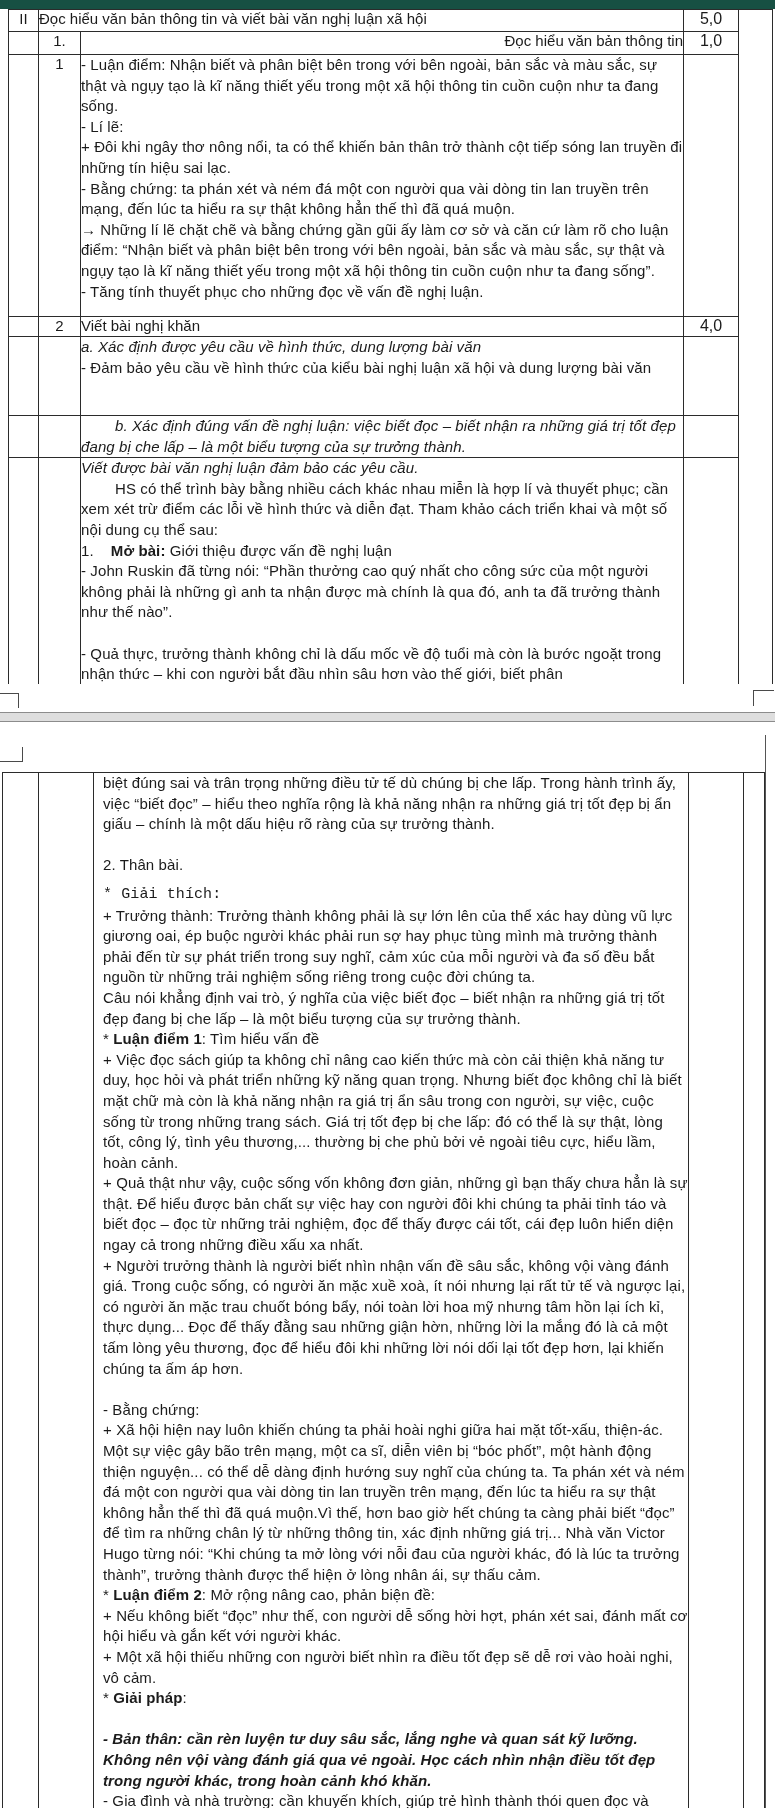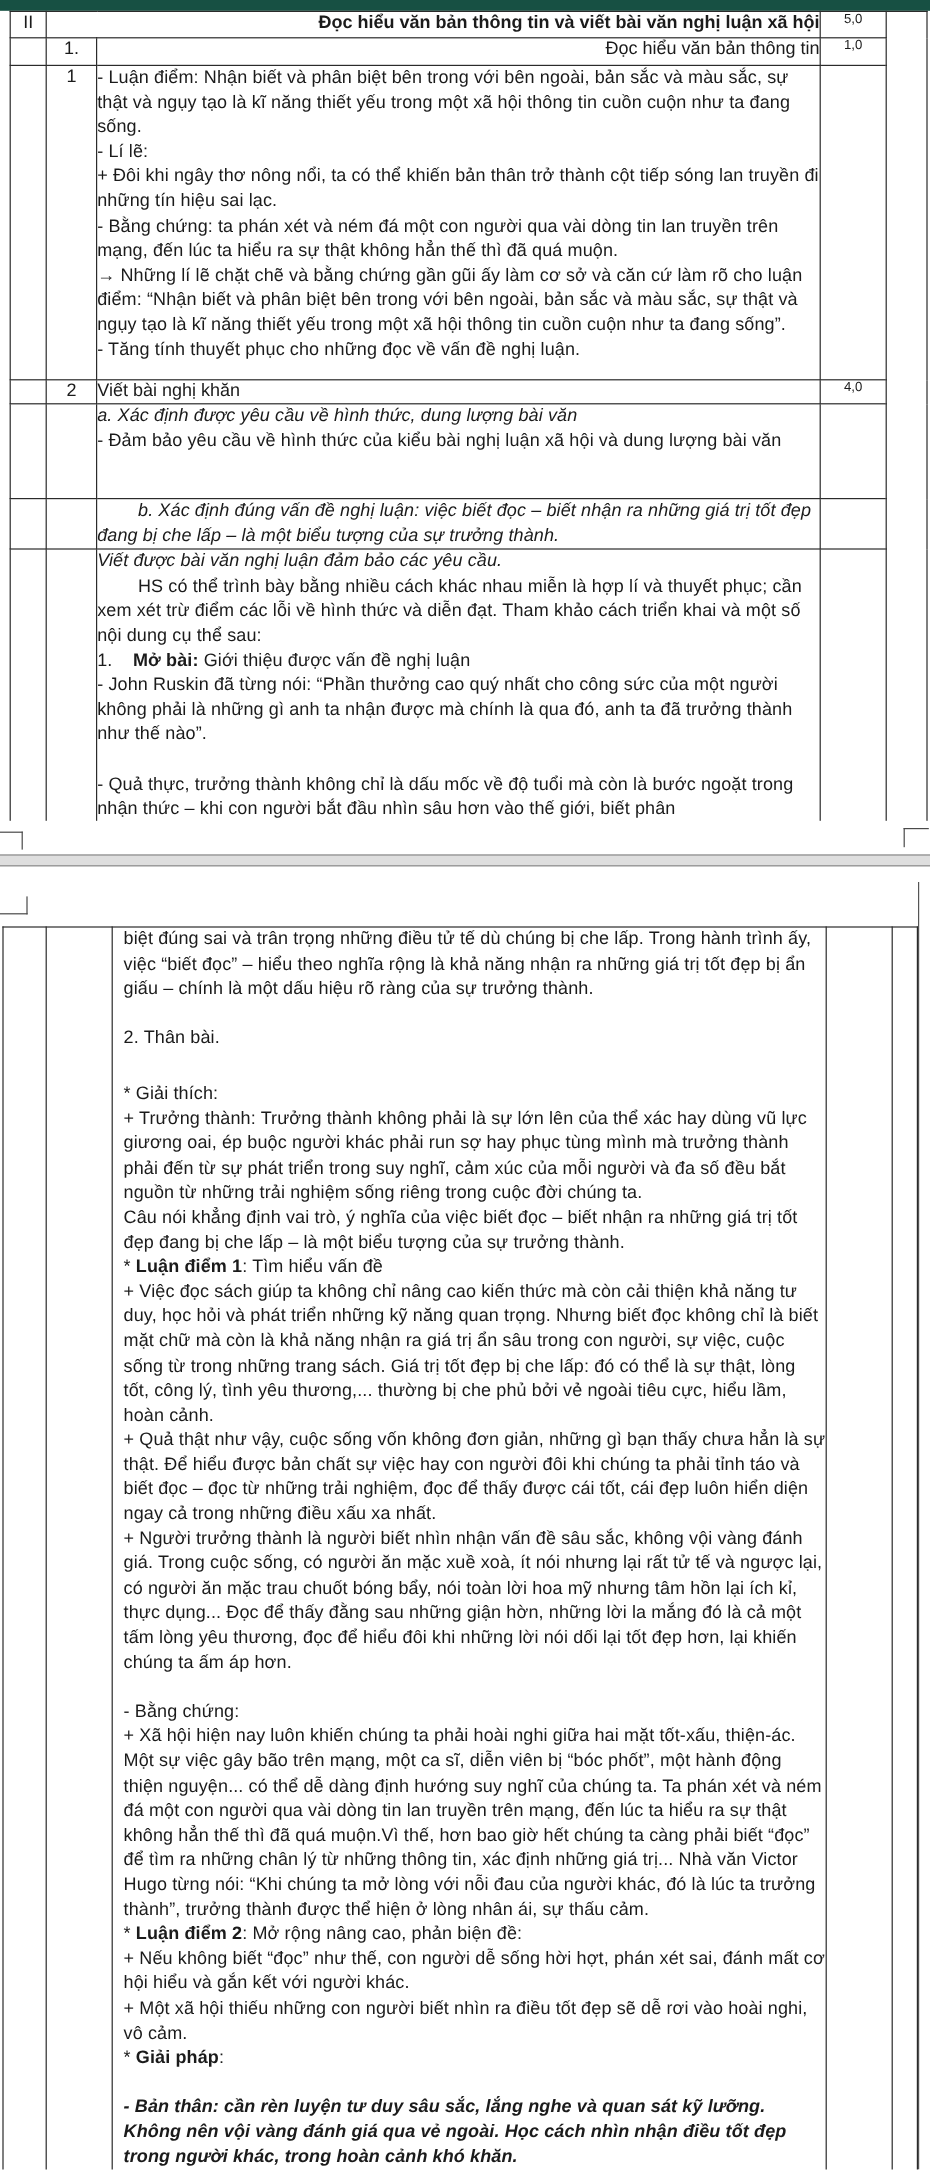--- a/index.html
+++ b/index.html
@@ -9,34 +9,34 @@
     font-family:"Liberation Sans", sans-serif;
     color:var(--text,#1b1b1b);
   }
   .topbar{position:absolute;left:0;top:0;width:775px;height:9px;background:var(--topbar,#175043);}
   table.tbl{border-collapse:collapse;table-layout:fixed;}
   table.tbl td{border:1.5px solid var(--border,#2b2b2b);vertical-align:top;overflow:hidden;padding:0;}
   .tbl1{position:absolute;top:9px;left:8px;width:764px;padding-left:28px;}
   .tbl2{position:absolute;top:772px;left:2px;width:762px;height:1040px;}
   .c-num{text-align:center;font-size:15px;padding-top:1px;}
   .c-title{font-size:15px;padding:1px 4px 0 9px;white-space:nowrap;}
-  .c-title.bold{font-weight:bold;text-align:right;}
+  .c-title.bold{font-weight:normal;}
   .c-title.center{text-align:right;white-space:normal;}
-  .c-score{text-align:center;font-size:11px;padding-top:1px;}
+  .c-score{text-align:center;font-size:16px;padding-top:1px;}
   .c-extra{background:#fff;}
   .c-content{
     font-size:15px;line-height:20.6px;letter-spacing:0.1px;
     padding:1px 7px 0 7px;
   }
   .tbl2 .c-content{padding-left:9px;}
   .ln{min-height:20.6px;}
   .ln.i{font-style:italic;}
   .ln.bi{font-weight:bold;font-style:italic;}
   .ln.ind{text-indent:34px;}
-  .ln.mt{margin-top:26px;}
+  .ln.mt{margin-top:9px;font-family:Liberation Mono, monospace;}
   .ln .b{font-weight:bold;}
   .ln.gap{height:20.6px;}
   
   .pgbreak{position:absolute;left:0;top:684px;width:775px;height:88px;background:#fff;}
   .band{position:absolute;left:0;top:28px;width:775px;height:8px;background:#dedede;
         border-top:1.5px solid #8c8c8c;border-bottom:1.5px solid #8c8c8c;}
   .mark{position:absolute;}
   .m1l{left:0;top:9px;width:18px;height:14px;border-top:1.5px solid #4a4a4a;border-right:1.5px solid #4a4a4a;}
   .m1r{right:1px;top:6px;width:20px;height:15px;border-top:1.5px solid #4a4a4a;border-left:1.5px solid #4a4a4a;}
   .m2l{left:0;top:63px;width:22px;height:14px;border-bottom:1.5px solid #4a4a4a;border-right:1.5px solid #4a4a4a;}

